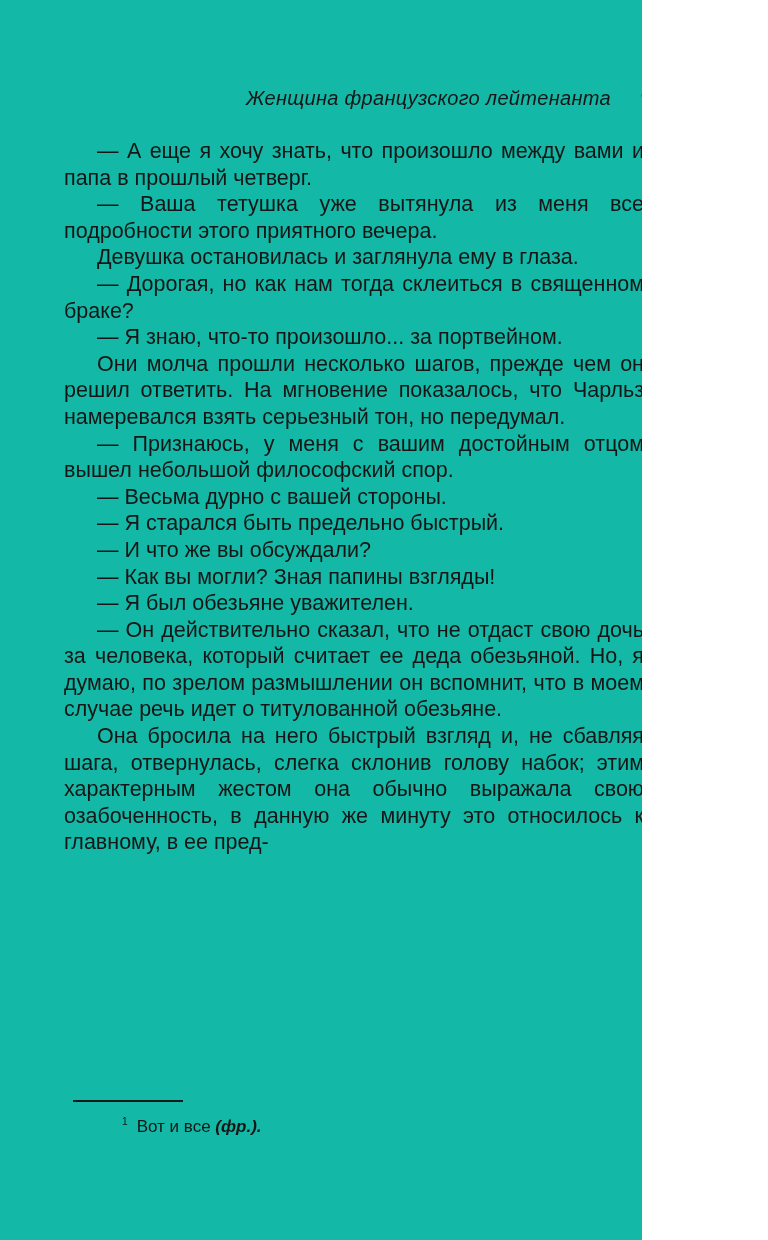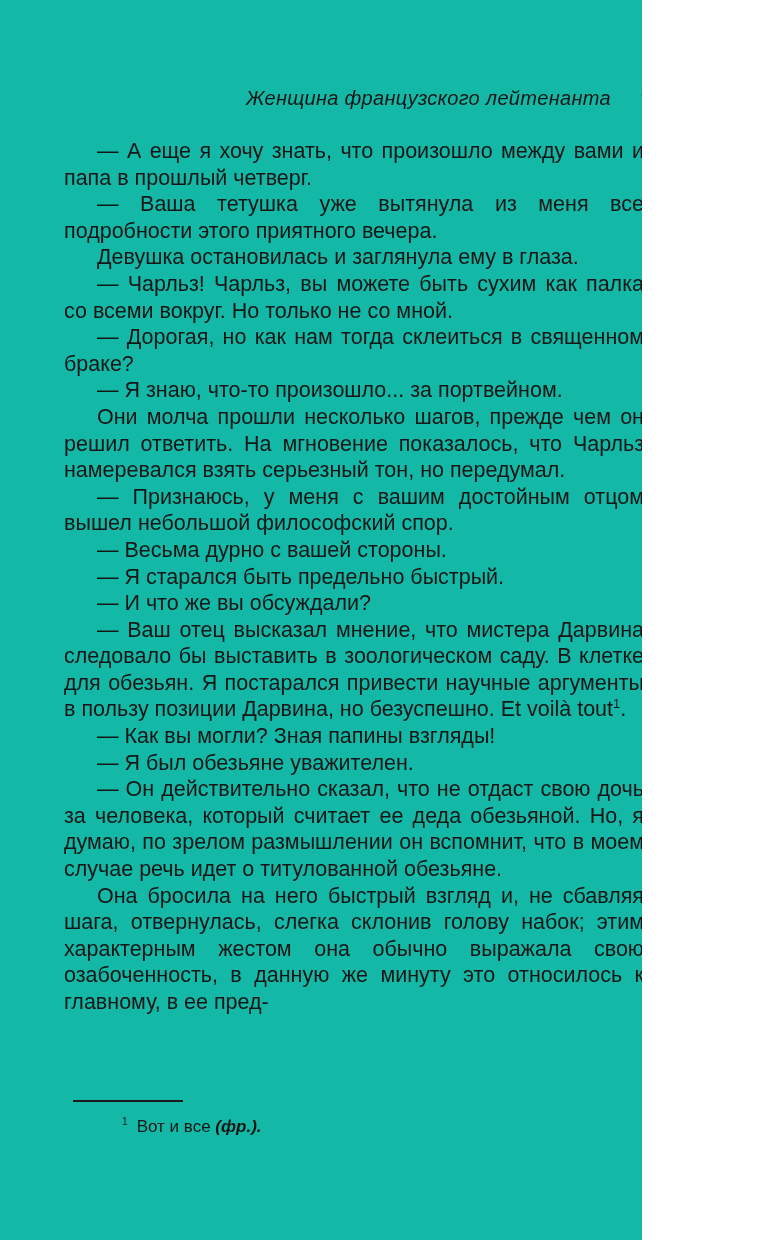--- a/index.html
+++ b/index.html
@@ -85,29 +85,27 @@
 <div class="page">
 
   <div class="running-header">
     <span class="running-title">Женщина французского лейтенанта</span><span class="page-number">9</span>
   </div>
 
   <div class="body-text">
       <p class="para"><span>— А еще я хочу знать, что произошло между вами и папа в прошлый четверг.</span></p>
       <p class="para"><span>— Ваша тетушка уже вытянула из меня все подробности этого приятного вечера.</span></p>
       <p class="para"><span>Девушка остановилась и заглянула ему в глаза.</span></p>
-      <p class="para"><span>— Чарльз! Чарльз, вы можете быть сухим как палка со всеми вокруг. Но только не со мной.</span></p>
       <p class="para"><span>— Дорогая, но как нам тогда склеиться в священном браке?</span></p>
       <p class="para"><span>— Я знаю, что-то произошло... за портвейном.</span></p>
       <p class="para"><span>Они молча прошли несколько шагов, прежде чем он решил ответить. На мгновение показалось, что Чарльз намеревался взять серьезный тон, но передумал.</span></p>
       <p class="para"><span>— Признаюсь, у меня с вашим достойным отцом вышел небольшой философский спор.</span></p>
       <p class="para"><span>— Весьма дурно с вашей стороны.</span></p>
       <p class="para"><span>— Я старался быть предельно быстрый.</span></p>
       <p class="para"><span>— И что же вы обсуждали?</span></p>
-      <p class="para"><span>— Ваш отец высказал мнение, что мистера Дарвина следовало бы выставить в зоологическом саду. В клетке для обезьян. Я постарался привести научные аргументы в пользу позиции Дарвина, но безуспешно. Et voilà tout</span><sup>1</sup><span>.</span></p>
       <p class="para"><span>— Как вы могли? Зная папины взгляды!</span></p>
       <p class="para"><span>— Я был обезьяне уважителен.</span></p>
       <p class="para"><span>— Он действительно сказал, что не отдаст свою дочь за человека, который считает ее деда обезьяной. Но, я думаю, по зрелом размышлении он вспомнит, что в моем случае речь идет о титулованной обезьяне.</span></p>
       <p class="para"><span>Она бросила на него быстрый взгляд и, не сбавляя шага, отвернулась, слегка склонив голову набок; этим характерным жестом она обычно выражала свою озабоченность, в данную же минуту это относилось к главному, в ее пред-</span></p>
     </div>
 
   <div class="footnote-rule"></div>
 
   <div class="footnote">
     <sup>1</sup><span>Вот и все </span><span class="lang-note">(фр.).</span>

